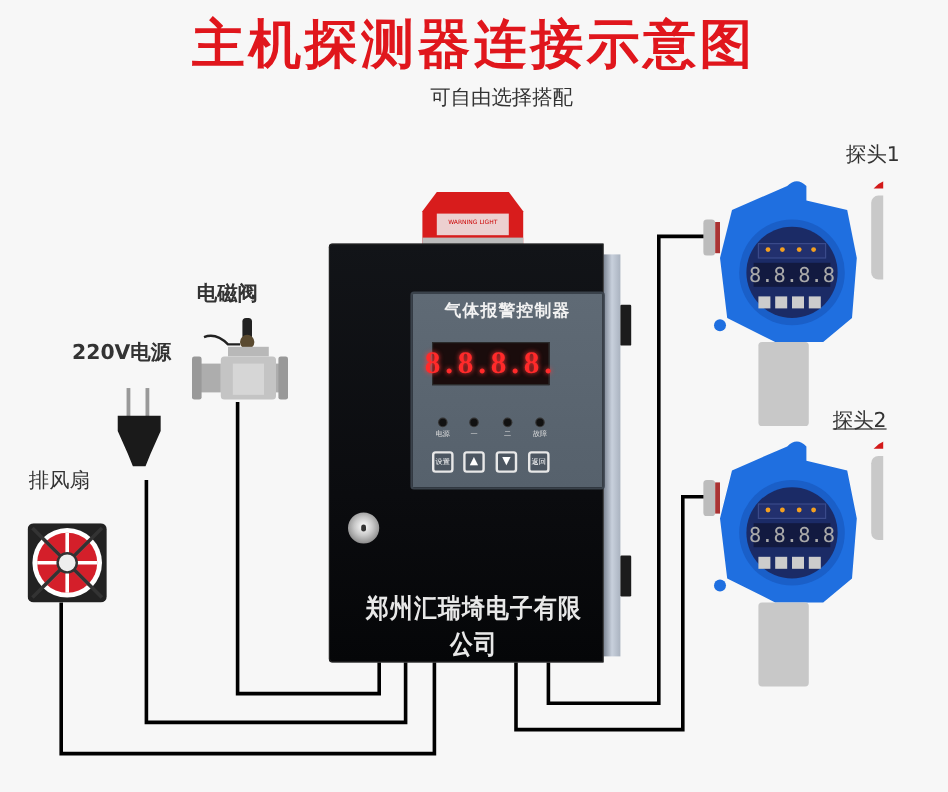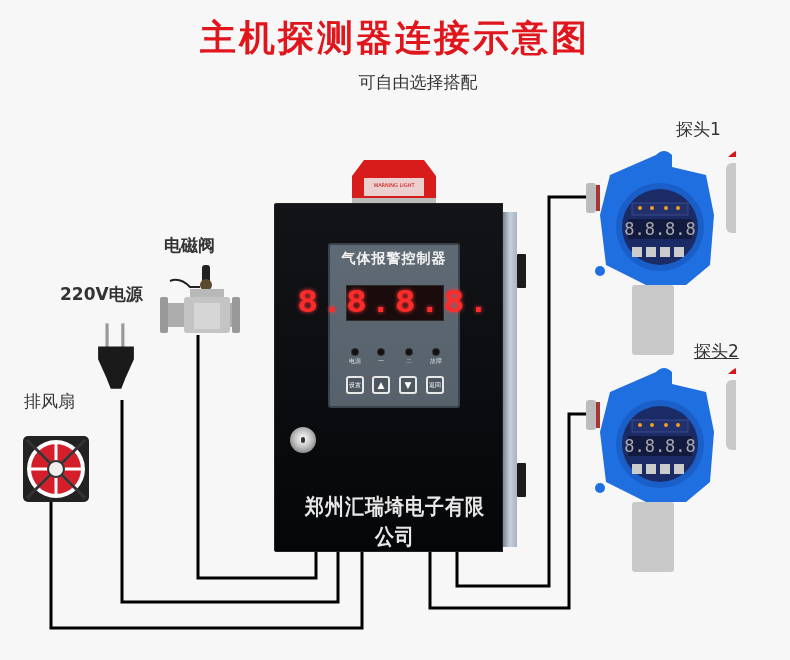--- a/index.html
+++ b/index.html
@@ -1,31 +1,31 @@
 <!DOCTYPE html>
 <html><head>
 <meta charset="utf-8">
 <style>
   html, body { margin: 0; padding: 0; }
   body { width: 790px; height: 660px; background: #f7f7f7; position: relative; overflow: hidden; font-family: "DejaVu Sans", sans-serif; }
   .abs { position: absolute; }
-  .title { left: 0; width: 790px; top: 16px; text-align: center; color: #e0161c; font-size: 36px; font-weight: bold; letter-spacing: 3px; line-height: 44px; }
+  .title { left: 0; width: 790px; top: 16px; text-align: center; color: #e0161c; font-size: 44px; font-weight: bold; letter-spacing: 3px; line-height: 44px; }
   .subtitle { left: 0; width: 790px; top: 70px; text-align: center; color: #333; font-size: 17px; line-height: 24px; padding-left: 23px; }
   .label { color: #333; font-size: 17px; line-height: 22px; white-space: nowrap; }
   svg.wires { position: absolute; left: 0; top: 0; }
 
   
   .beacon { left: 344px; top: 158px; width: 100px; height: 50px; }
   .box-front { left: 274px; top: 203px; width: 229px; height: 349px; background: linear-gradient(180deg,#121418 0%,#0b0c0f 60%,#050608 100%); border-radius: 3px 0 0 3px; box-shadow: inset 0 0 0 1px #222; }
   .box-side { left: 503px; top: 212px; width: 14px; height: 335px; background: linear-gradient(90deg,#7d8694,#c8d0dc 50%,#aab3c0); }
   .hinge { width: 9px; height: 34px; background: #1c1c1c; border-radius: 1px; left: 517px; }
-  .panel { left: 328px; top: 243px; width: 128px; height: 161px; background: linear-gradient(180deg,#5f6a75,#56616c); border: 2px solid #3a424b; border-radius: 3px; }
+  .panel { left: 342px; top: 243px; width: 128px; height: 161px; background: linear-gradient(180deg,#5f6a75,#56616c); border: 2px solid #3a424b; border-radius: 3px; padding-left: 30px; }
   .panel-title { left: 0; width: 100%; top: 5px; text-align: center; color: #f2f2f2; font-size: 14px; font-weight: bold; letter-spacing: 1px; }
   .display { left: 16px; top: 40px; width: 96px; height: 34px; background: #1a0c0c; border: 1px solid #2a2a2a; display: flex; align-items: center; justify-content: center; }
-  .display span { color: #ff2a2a; font-family: Liberation Mono, monospace; font-size: 34px; font-weight: bold; letter-spacing: 4px; text-shadow: 0 0 4px #ff3a3a; }
+  .display span { color: #ff2a2a; font-family: Liberation Serif, serif; font-size: 26px; font-weight: bold; letter-spacing: 4px; text-shadow: 0 0 4px #ff3a3a; }
   .led { width: 6px; height: 6px; border-radius: 50%; background: #111; top: 104px; box-shadow: 0 0 0 1px #333; }
   .led-label { top: 112px; width: 26px; text-align: center; color: #ddd; font-size: 6px; }
   .pbtn { top: 131px; width: 14px; height: 14px; border: 2px solid #e8e8e8; border-radius: 3px; background: #4c5661; color: #fff; font-size: 6px; display: flex; align-items: center; justify-content: center; }
   .lock { left: 290px; top: 427px; width: 26px; height: 26px; border-radius: 50%; background: radial-gradient(circle at 50% 45%, #fff 0%, #c8c8c8 40%, #8a8a8a 75%, #555 100%); }
   .lock::after { content: ""; position: absolute; left: 11px; top: 10px; width: 4px; height: 6px; background: #333; border-radius: 2px; }
   .company { left: 300px; top: 496px; width: 190px; text-align: center; color: #e8e8e8; font-family: "DejaVu Serif", serif; font-size: 19px; font-weight: bold; letter-spacing: 1px; transform: scaleY(1.15); }
 
   
   .plug-body { left: 97px; top: 331px; width: 38px; height: 62px; }
   
@@ -118,21 +118,21 @@
   <div class="abs led-label" style="left:66px;">二</div>
   <div class="abs led-label" style="left:93px;">故障</div>
   <div class="abs pbtn" style="left:16px;">设置</div>
   <div class="abs pbtn" style="left:42px;font-size:9px;">▲</div>
   <div class="abs pbtn" style="left:69px;font-size:9px;">▼</div>
   <div class="abs pbtn" style="left:96px;">返回</div>
 </div>
 <div class="abs lock"></div>
 <div class="abs company">郑州汇瑞埼电子有限公司</div>
 
-<div class="abs label" style="left:676px;top:118px;">探头1</div>
+<div class="abs label" style="left:705px;top:118px;">探头1</div>
 <svg class="abs probe" viewBox="0 0 150 230" style="left:586px;top:145px;">
 
   <path d="M142 12 Q155 -2 168 12" fill="#d31a1a"></path>
   <rect x="140" y="18" width="42" height="70" rx="6" fill="#c9c9c9"></rect>
 
   <rect x="0" y="38" width="10" height="30" rx="3" fill="#bcbcbc"></rect>
   <rect x="10" y="40" width="4" height="26" fill="#a33"></rect>
 
   <path d="M70 10 Q78 2 86 10 L86 22 L120 30 L128 70 L124 120 L100 140 L60 140 L20 120 L14 70 L24 30 Z" fill="#1f6fe0"></path>
   <circle cx="74" cy="82" r="44" fill="#1a5fc8"></circle>

